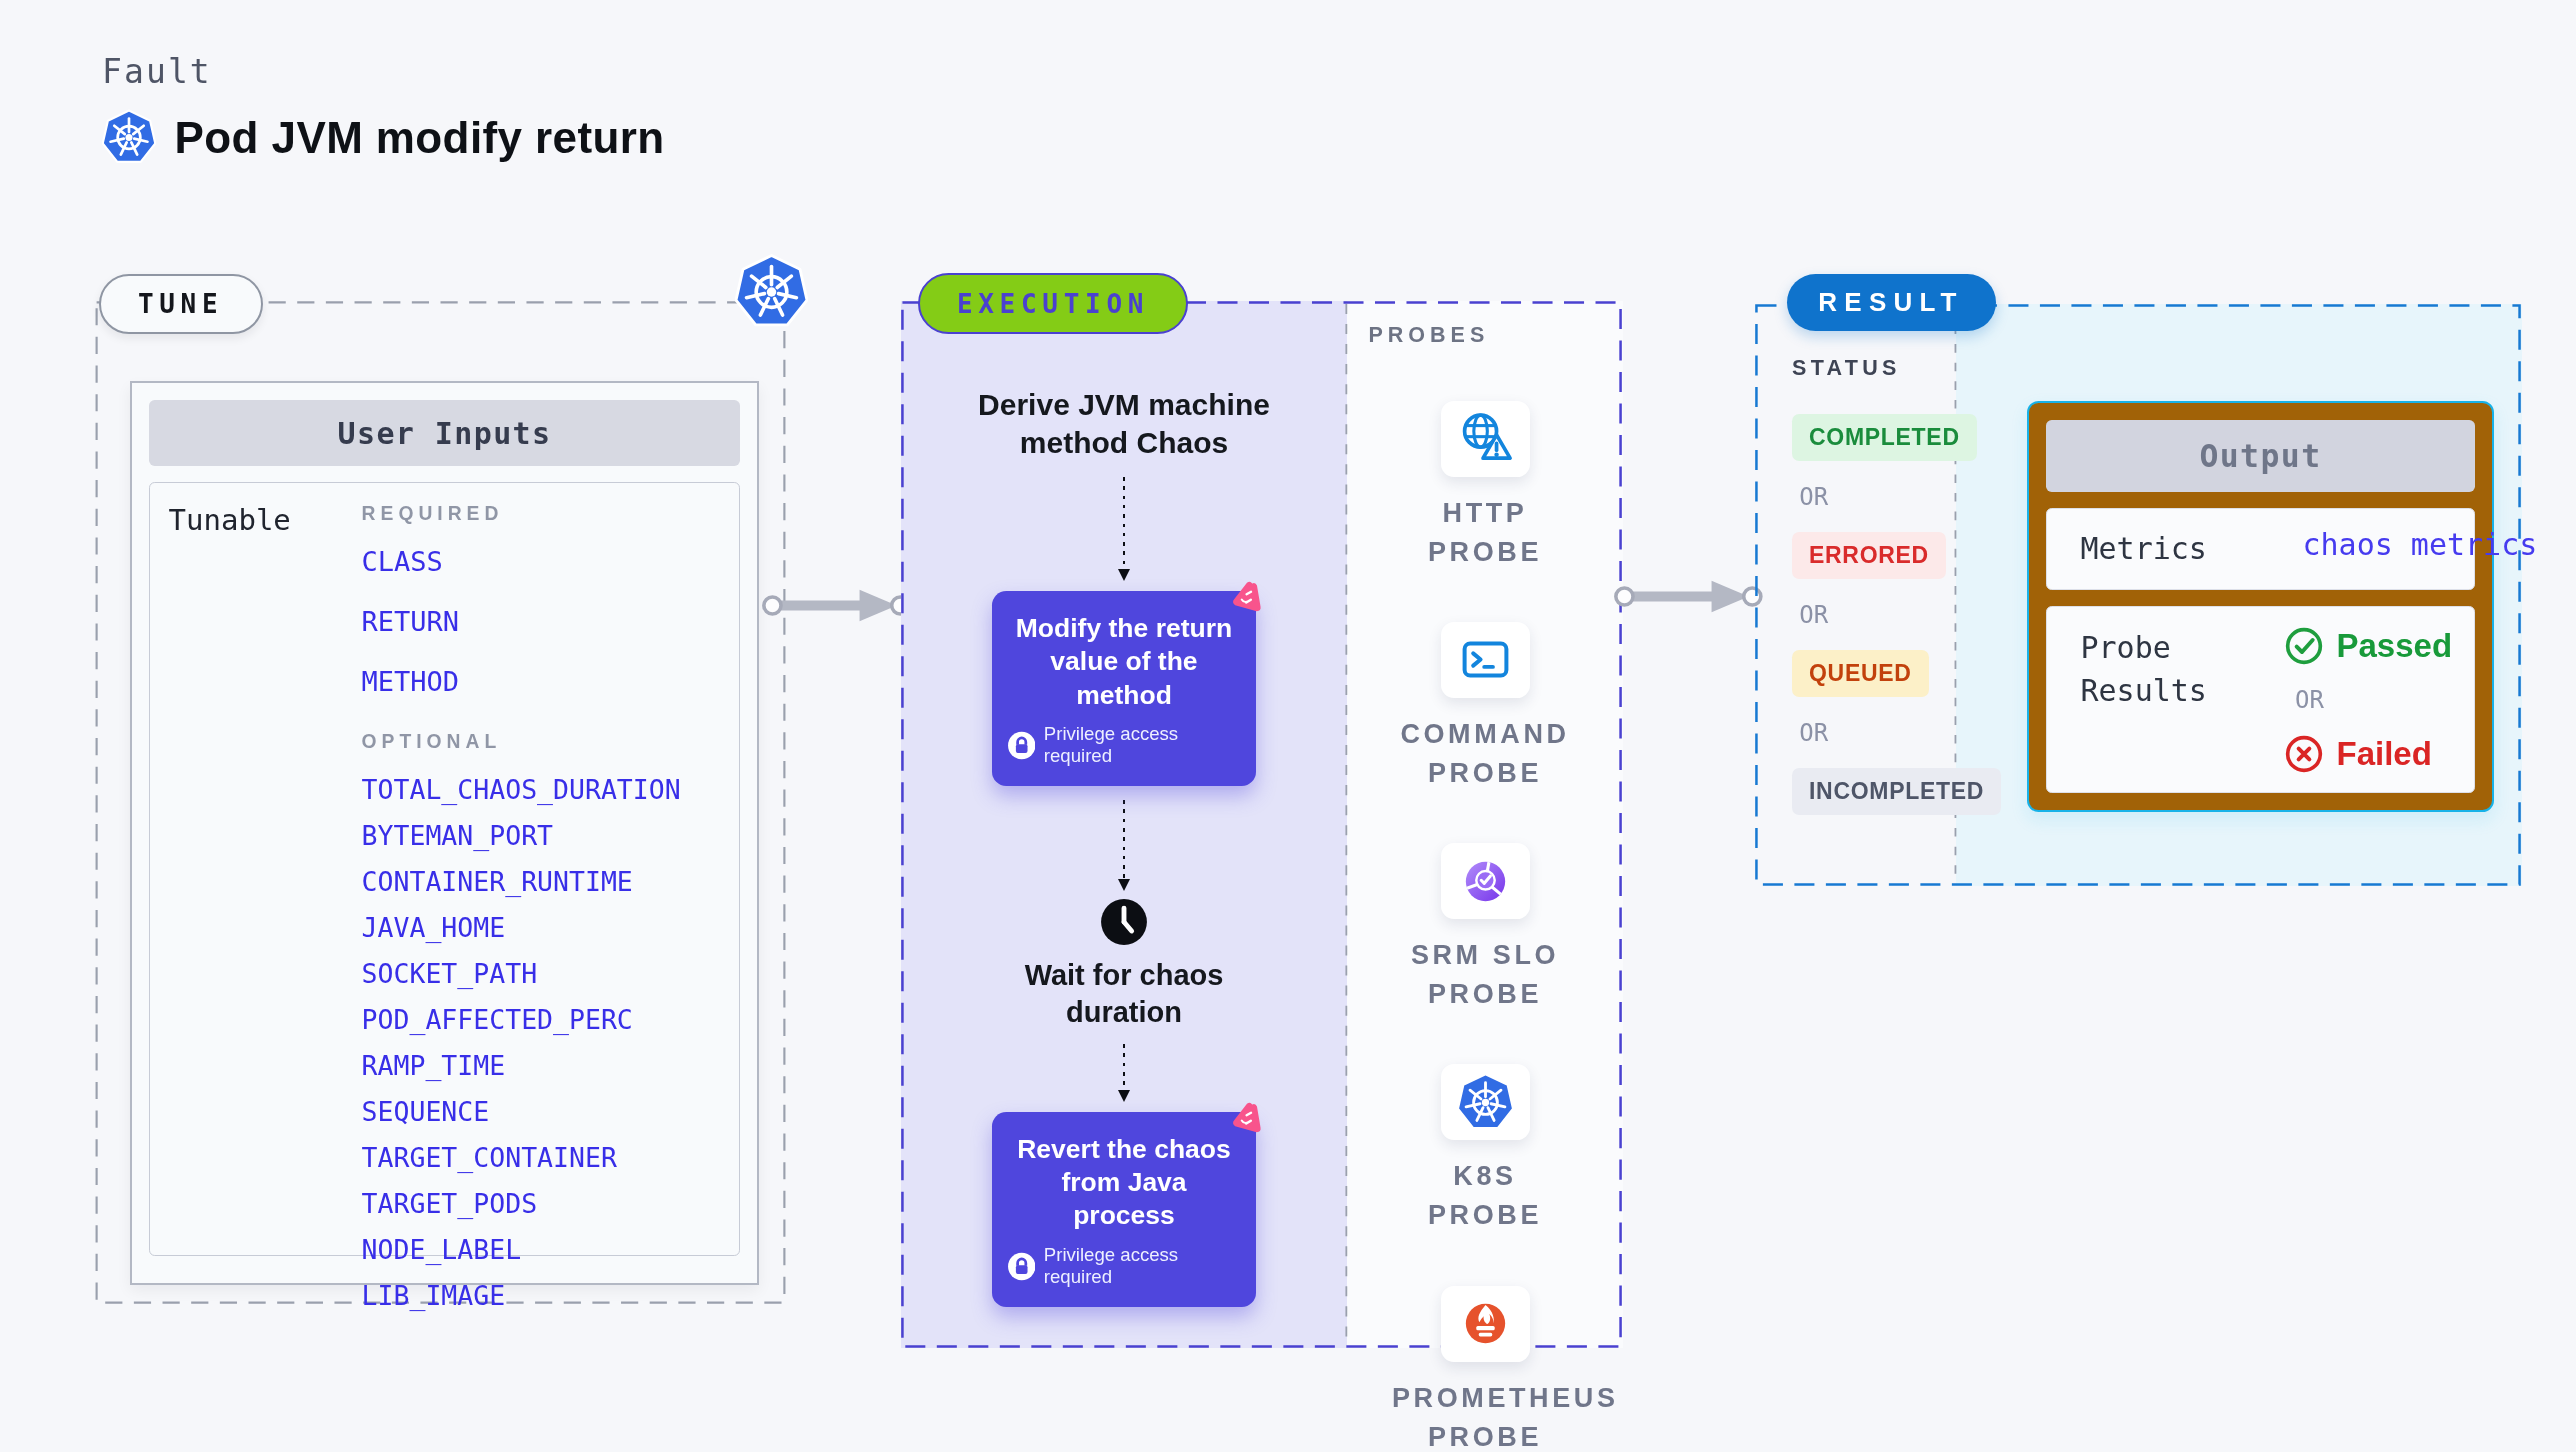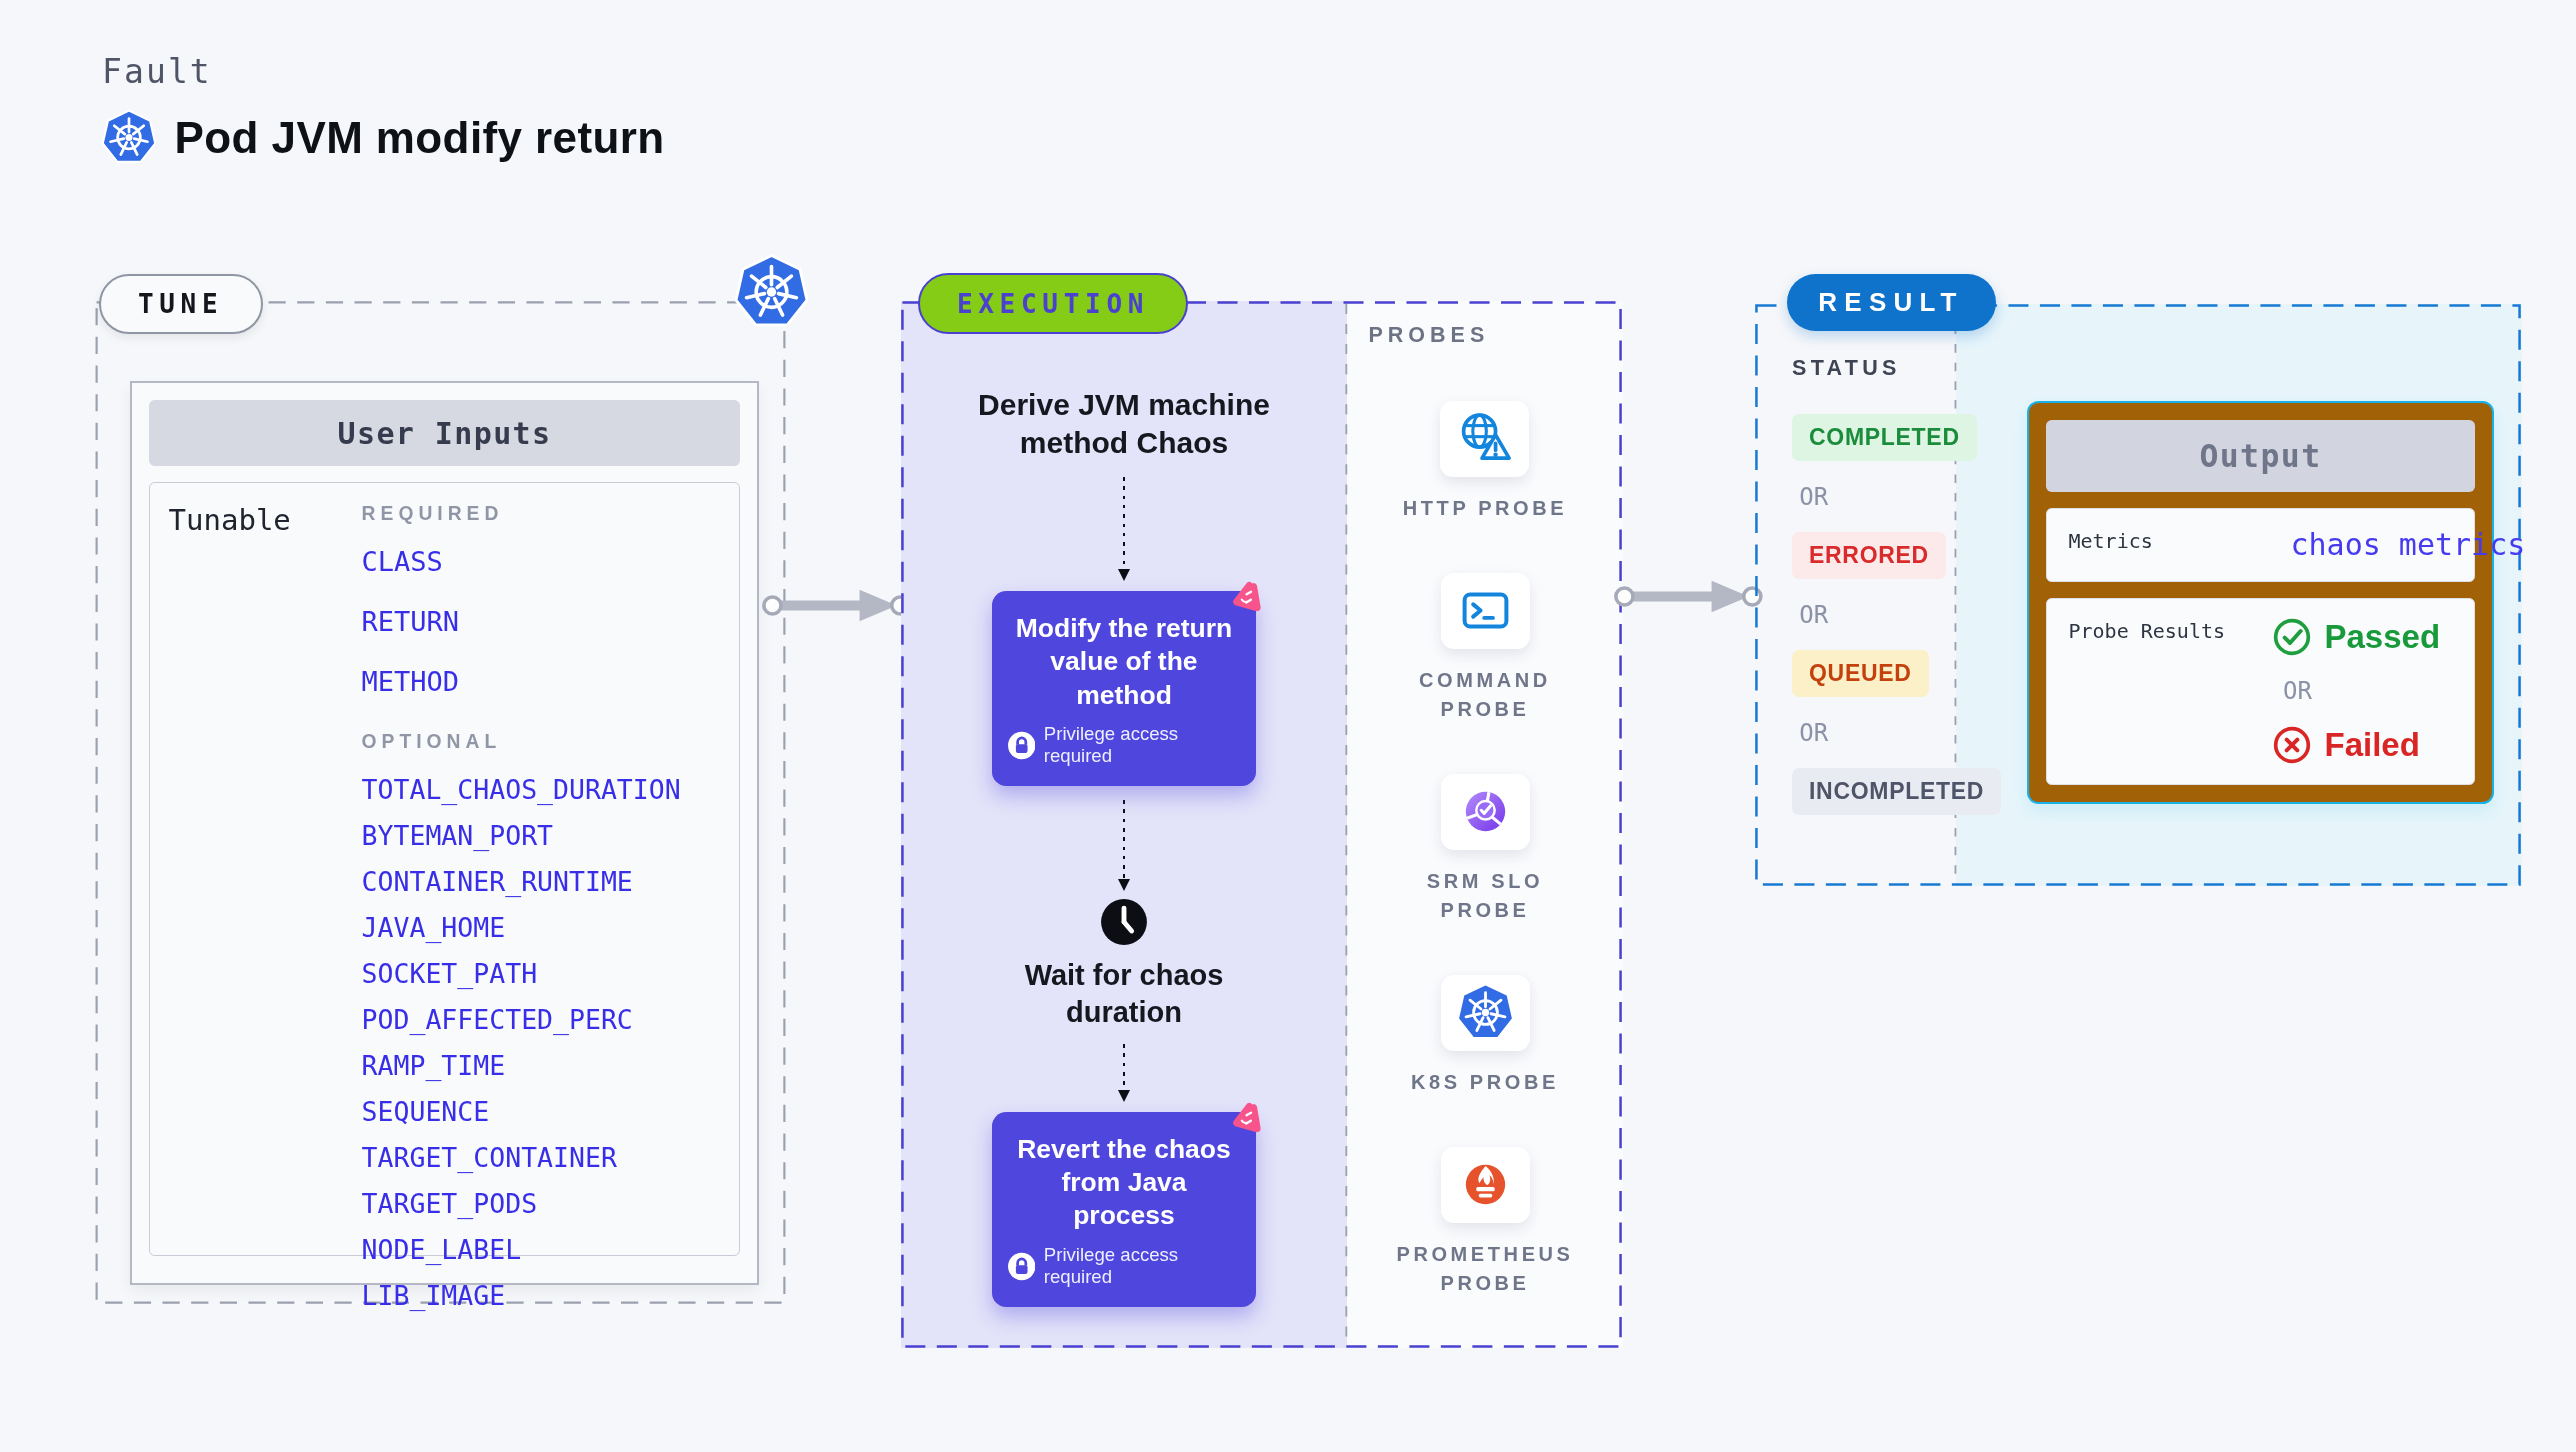--- a/index.html
+++ b/index.html
@@ -59,35 +59,35 @@
   .wait-text{margin-top:10px;width:229px;text-align:center;font-size:29px;font-weight:bold;color:#15181e;line-height:1.3;}
 
   
   .probes-col{position:absolute;left:446px;top:0;width:276px;height:100%;box-sizing:border-box;padding-top:21.5px;}
   .probes-label{margin-left:21.5px;font-size:21.5px;font-weight:bold;color:#6d7384;letter-spacing:5px;}
   .probes-list{margin-top:53px;display:flex;flex-direction:column;align-items:center;gap:50px;}
   .probe-item{display:flex;flex-direction:column;align-items:center;}
   .probe-card{width:89px;height:76px;background:#ffffff;border-radius:13px;display:flex;align-items:center;justify-content:center;
               box-shadow:0 5.7px 14.3px rgba(30,40,80,.10);}
   .probe-card svg{width:59px;height:59px;}
-  .probe-label{margin-top:17px;font-size:20px;font-weight:bold;color:#70768a;letter-spacing:3.6px;text-align:center;line-height:1.45;max-width:186px;}
+  .probe-label{margin-top:17px;font-size:27px;font-weight:bold;color:#70768a;letter-spacing:3.6px;text-align:center;line-height:1.45;max-width:186px;}
 
   
   .cyan-bg{position:absolute;left:201px;top:0;width:566px;height:100%;background:#e7f5fb;}
   .status-col{position:absolute;left:37px;top:52px;display:flex;flex-direction:column;align-items:flex-start;}
   .status-title{font-size:21.5px;font-weight:bold;color:#3e4454;letter-spacing:4.3px;margin-bottom:33px;}
   .status-badge{padding:10px 17px;border-radius:7.2px;font-size:23px;font-weight:bold;letter-spacing:0.7px;}
   .or-label{font-size:24px;color:#8b91a6;margin:21.5px 0 21.5px 7.2px;font-family:"DejaVu Sans Mono","Liberation Mono",monospace;}
   .output-card{position:absolute;left:272px;top:97px;width:467px;background:#a16207;border:2.9px solid #17b2e8;
                border-radius:11.5px;box-sizing:border-box;padding:17px;box-shadow:0 7.2px 17px rgba(23,178,232,.12);}
   .output-header{height:72px;background:#d2d4df;border-radius:5.7px;display:flex;align-items:center;justify-content:center;
                  font-size:31.5px;font-weight:bold;color:#6f7689;letter-spacing:1.4px;}
   .output-row{margin-top:15.8px;border:1.4px solid #dde0e9;border-radius:5.7px;background:#fafbfd;box-sizing:border-box;
               padding:18.6px 21.5px;display:flex;align-items:flex-start;}
-  .metrics-label,.probe-results-label{font-size:20px;color:#2e3542;width:179px;line-height:1.45;flex:none;}
+  .metrics-label,.probe-results-label{font-size:30px;color:#2e3542;width:179px;line-height:1.45;flex:none;margin-left:12px;}
   .metrics-value{font-size:30px;color:#463bef;margin-left:43px;white-space:nowrap;}
   .pr-right{display:flex;flex-direction:column;margin-left:24px;}
   .pr-line{display:flex;align-items:center;gap:13px;}
   .pr-line svg{width:40px;height:40px;}
   .passed-text{font-size:33px;font-weight:bold;color:#189a3a;}
   .failed-text{font-size:33px;font-weight:bold;color:#da2525;}
   .pr-or{font-size:24px;color:#8b91a6;margin:20px 0 20px 11.5px;font-family:"DejaVu Sans Mono","Liberation Mono",monospace;}
 
   .flow-arrow{position:absolute;width:150px;height:43px;}
 </style>

